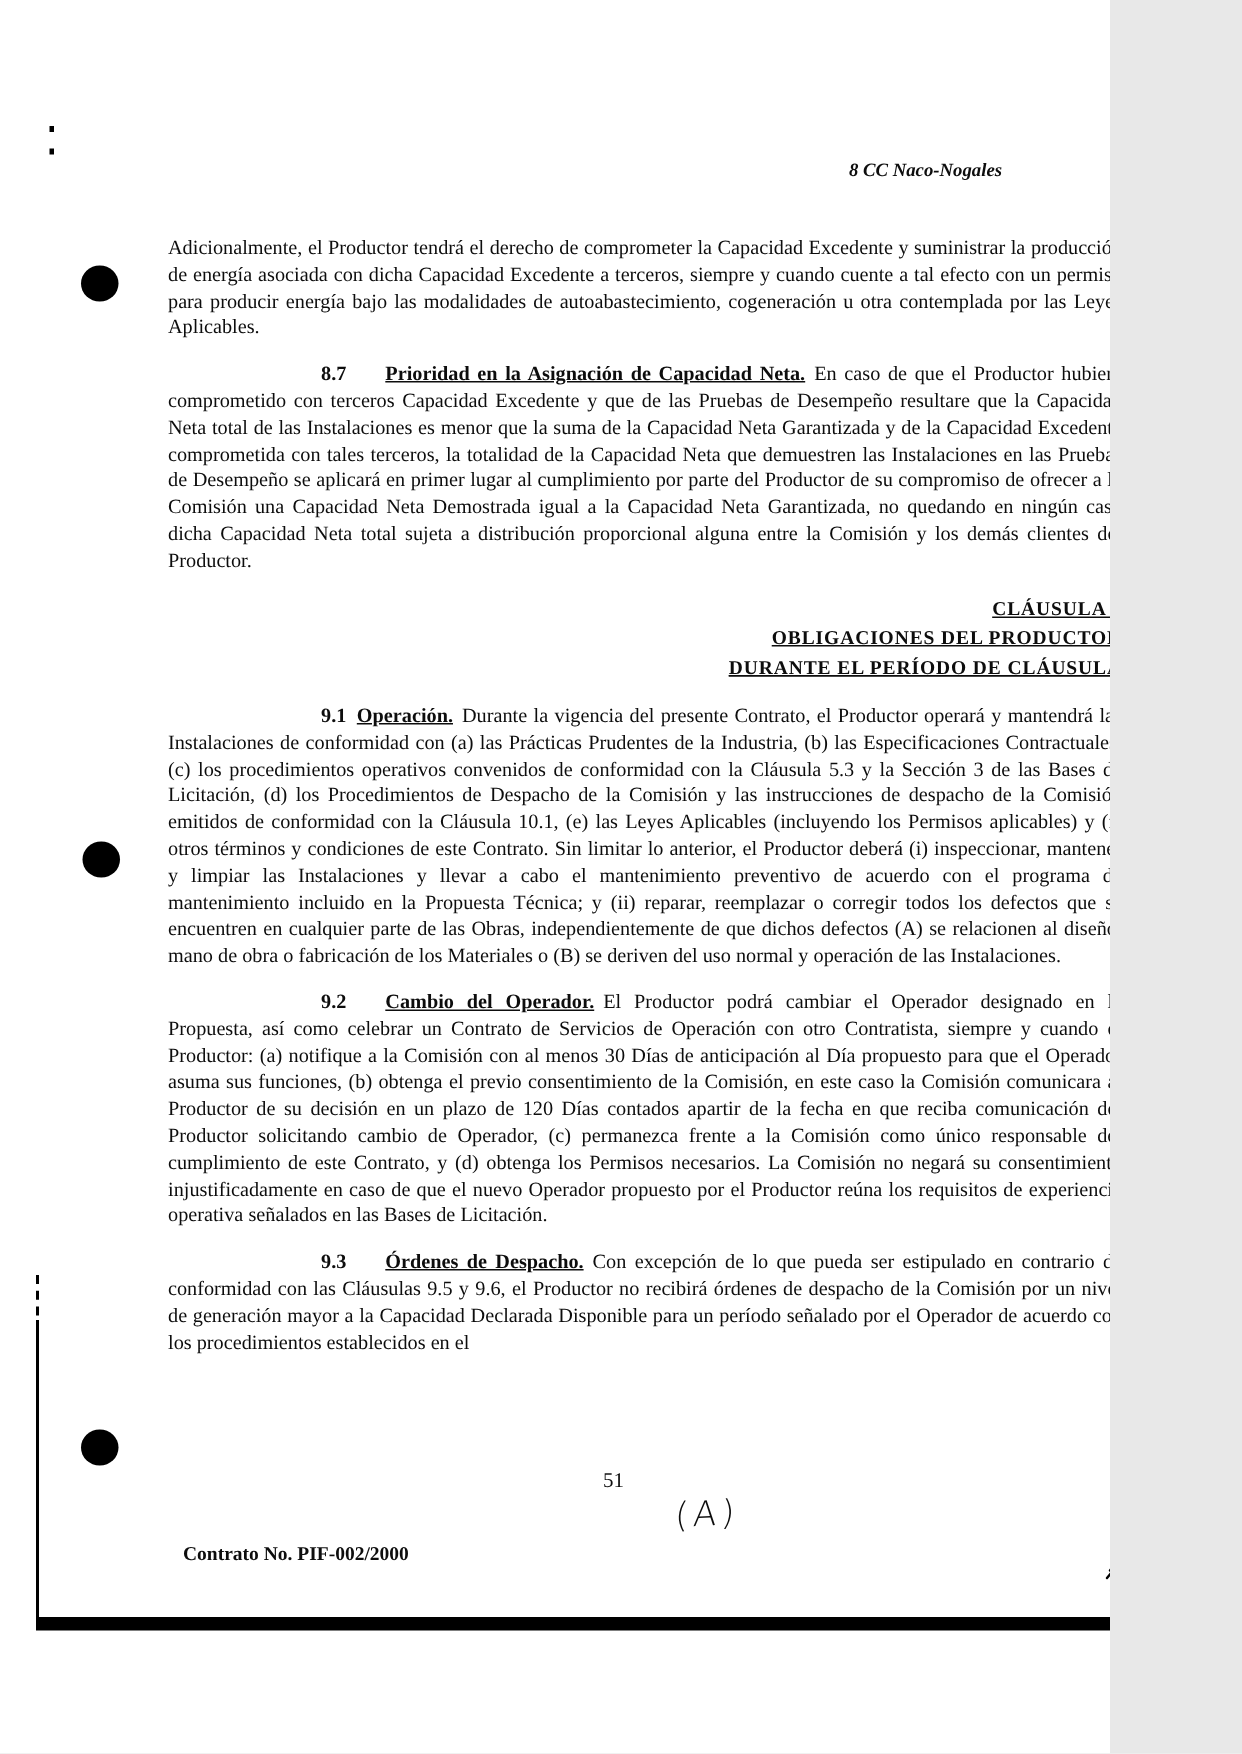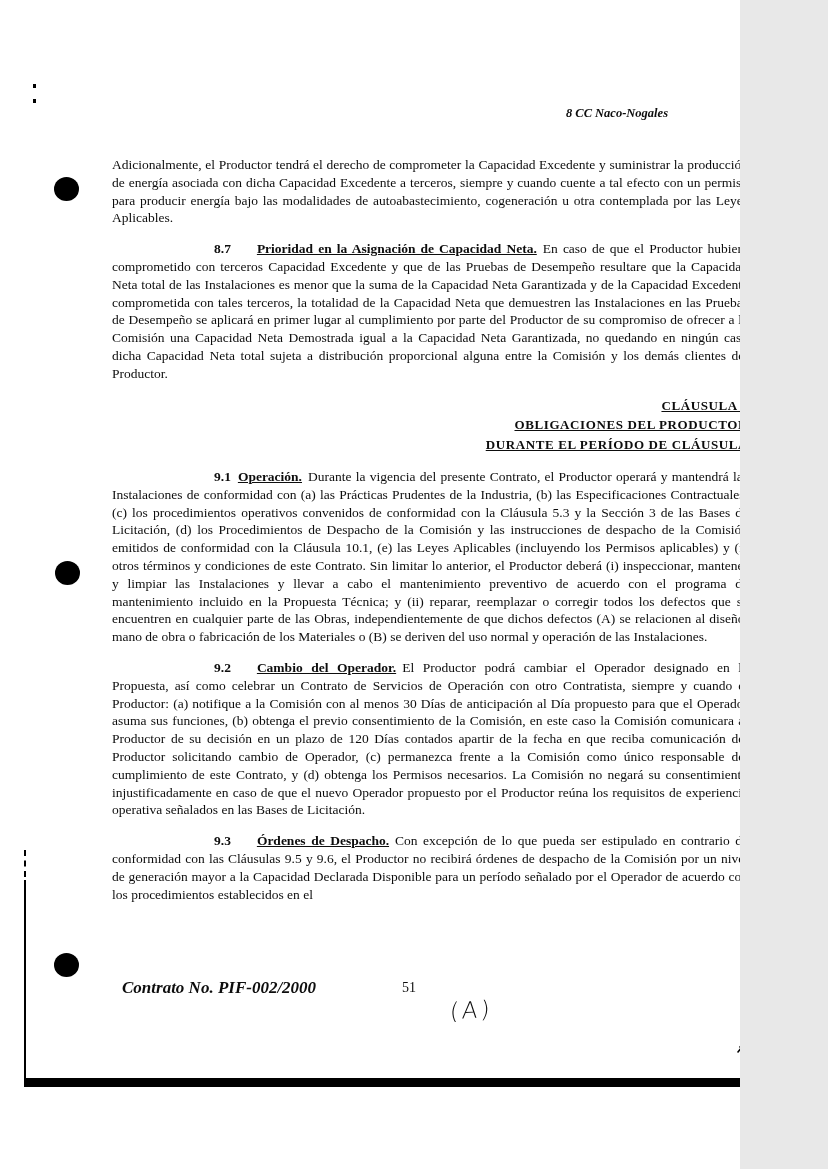--- a/index.html
+++ b/index.html
@@ -24,22 +24,22 @@
   .bottom-bar{position:absolute;left:24px;top:1078px;width:784px;height:9px;background:#000;}
   .speck{position:absolute;width:3px;height:4px;background:#000;}
   .speck-1{left:33px;top:84px;}
   .speck-2{left:33px;top:99px;}
   
   .doc-ref{
     position:absolute;top:106px;right:72px;
     font-size:12.5px;font-style:italic;font-weight:bold;
   }
   .footer-contract{
-    position:absolute;left:122px;top:978px;
-    font-size:17px;font-style:italic;font-weight:600;
+    position:absolute;left:122px;top:1028px;
+    font-size:13px;font-weight:600;
   }
   .footer-page{
     position:absolute;left:402px;top:980px;
     font-size:14px;
   }
   .handwritten-mark{
     position:absolute;left:450px;top:997px;
     font-family:"DejaVu Sans", sans-serif;
     font-size:23px;font-weight:300;
     letter-spacing:3px;

